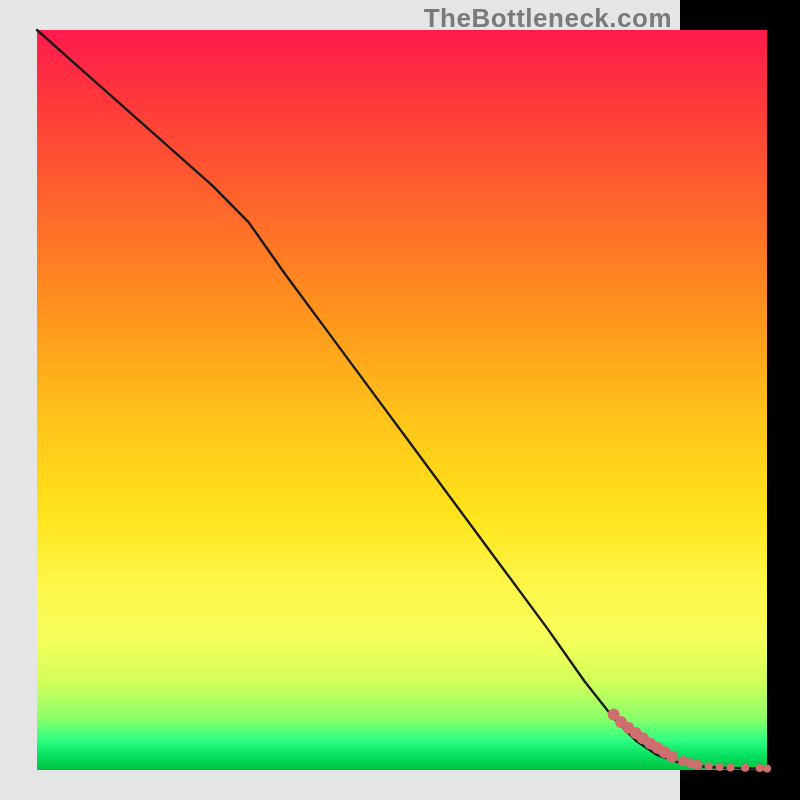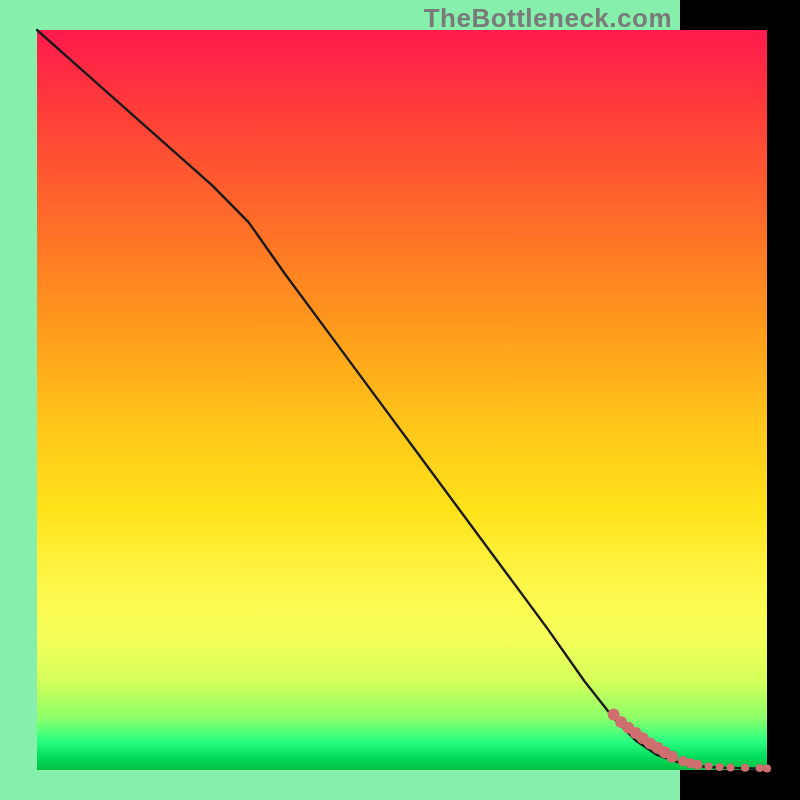--- a/index.html
+++ b/index.html
@@ -8,21 +8,21 @@
     width: 800px;
     height: 800px;
     background: #000;
     font-family: Arial, Helvetica, sans-serif;
     overflow: hidden;
   }
   .frame {
     position: relative;
     width: 680px;
     height: 800px;
-    background: #86efac;
+    background: #e5e5e5;
   }
   .watermark {
     position: absolute;
     top: 3px;
     right: 8px;
     color: #7a7a7a;
     font-size: 26px;
     font-weight: 600;
     letter-spacing: 0.5px;
     font-family: Arial, sans-serif;

